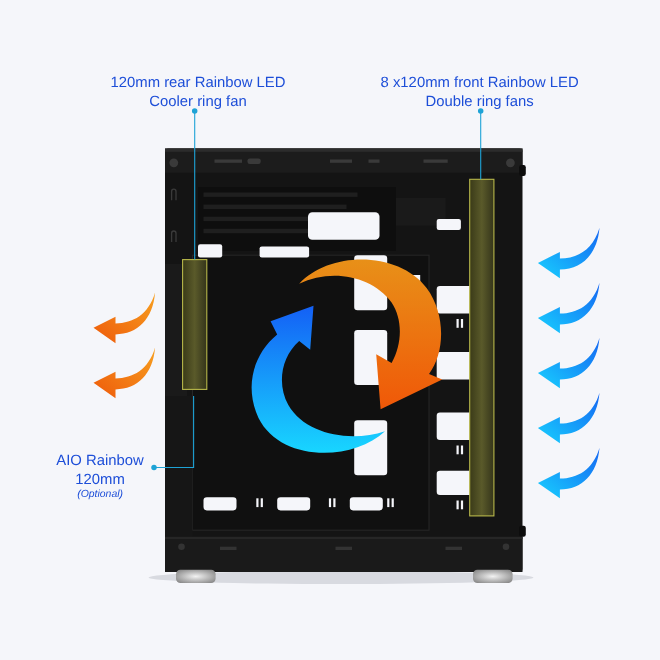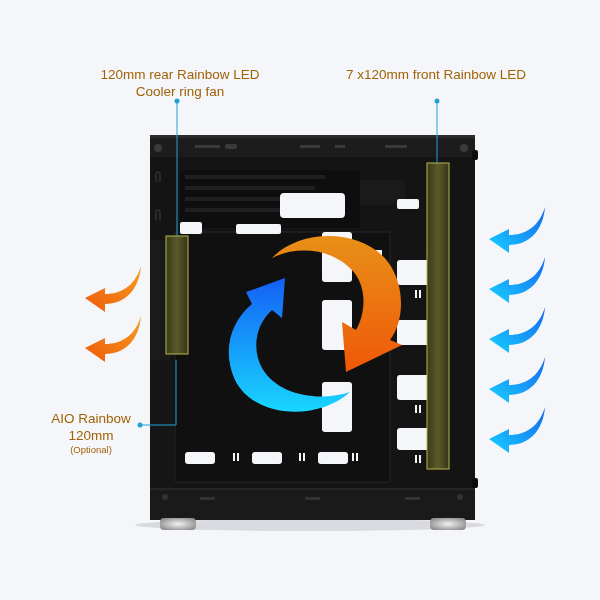--- a/index.html
+++ b/index.html
@@ -2,24 +2,24 @@
 <html><head>
   <meta charset="utf-8">
   <style>
     html, body { margin: 0; padding: 0; }
     body {
       width: 600px; height: 600px; position: relative; overflow: hidden;
       background: #f5f6fa;
       font-family: "Liberation Sans", "DejaVu Sans", sans-serif;
     }
     .label {
-      position: absolute; text-align: center; color: #a16207;
+      position: absolute; text-align: center; color: #1d4ed8;
       font-size: 13.5px; line-height: 17px;
     }
-    .label .small { font-size: 9.5px; line-height: 12px; display: block; }
+    .label .small { font-size: 9.5px; line-height: 12px; display: block; font-style: italic; }
     svg { position: absolute; left: 0; top: 0; }
   </style>
 </head>
 <body>
 
 <svg width="600" height="600" viewBox="0 0 600 600">
   <defs>
     <linearGradient id="blueArrow" x1="1" y1="0" x2="0" y2="1">
       <stop offset="0" stop-color="#1466f2"></stop>
       <stop offset="1" stop-color="#18d0ff"></stop>
@@ -182,20 +182,21 @@
     <circle cx="140" cy="425" r="2.5" fill="#1ea3d6"></circle>
   </g>
 </svg>
 
 <div class="label" style="left:80px; top:66px; width:200px;">
   <span>120mm rear Rainbow LED</span><br>
   <span>Cooler ring fan</span>
 </div>
 
 <div class="label" style="left:320px; top:66px; width:232px;">
-  <span>7 x120mm front Rainbow LED</span><br>
+  <span>8 x120mm front Rainbow LED</span><br>
+  <span>Double ring fans</span>
 </div>
 
 <div class="label" style="left:48px; top:410px; width:86px;">
   <span>AIO Rainbow</span><br>
   <span>120mm</span>
   <span class="small">(Optional)</span>
 </div>
 
 </body></html>

